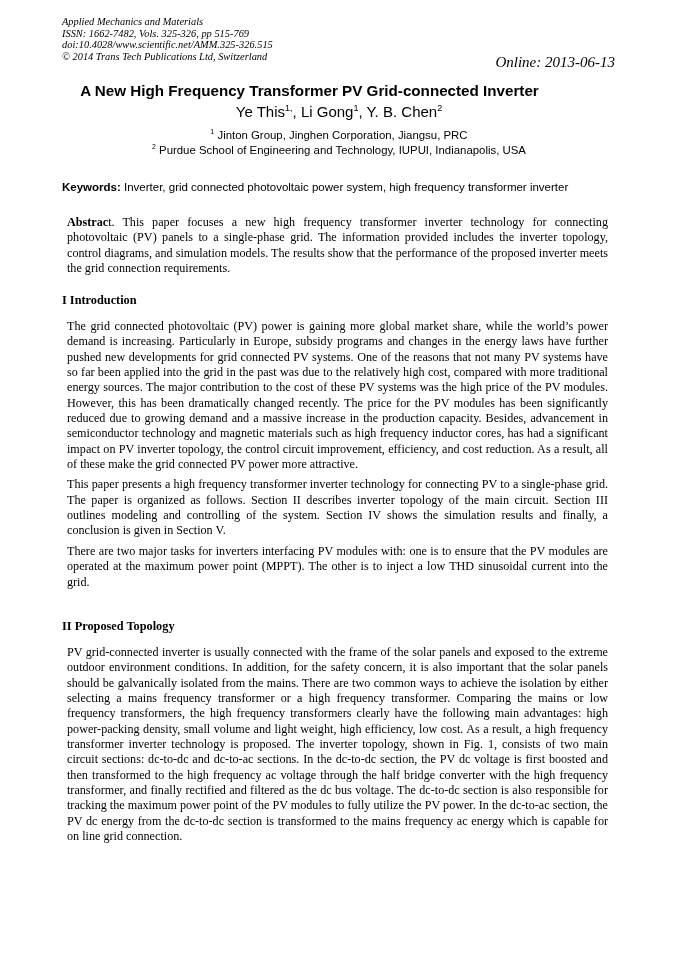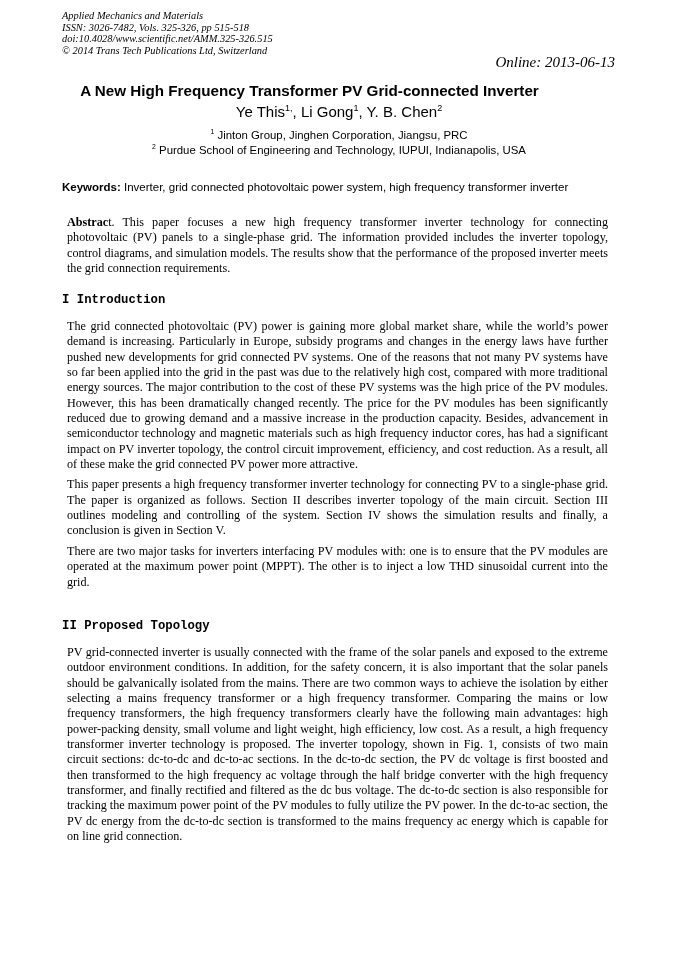--- a/index.html
+++ b/index.html
@@ -1,43 +1,43 @@
 <!DOCTYPE html>
 <html><head>
 <meta charset="utf-8">
 <style>
   html, body { margin: 0; padding: 0; background: #ffffff; }
   body { width: 678px; height: 959px; position: relative; overflow: hidden; color: #000; }
-  .hdr { position: absolute; left: 62px; top: 10px; font-family: "Liberation Serif", serif; font-style: italic; font-size: 10.4px; line-height: 11.6px; }
+  .hdr { position: absolute; left: 62px; top: 16px; font-family: "Liberation Serif", serif; font-style: italic; font-size: 10.4px; line-height: 11.6px; }
   .hdr div { white-space: nowrap; }
   .online { position: absolute; right: 63px; top: 13px; font-family: "Liberation Serif", serif; font-style: italic; font-size: 15px; line-height: 11.6px; margin-top: 44px; }
   .title { position: absolute; left: 0; width: 619px; top: 82px; text-align: center; font-family: "Liberation Sans", sans-serif; font-weight: bold; font-size: 15.2px; line-height: 18px; }
   .authors { position: absolute; left: 0; width: 678px; top: 102px; text-align: center; font-family: "Liberation Sans", sans-serif; font-size: 15px; line-height: 20px; }
   .authors sup, .aff sup { font-size: 60%; vertical-align: super; line-height: 0; }
   .aff { position: absolute; left: 0; width: 678px; text-align: center; font-family: "Liberation Sans", sans-serif; font-size: 11.4px; line-height: 15px; }
   .aff1 { top: 128px; }
   .aff2 { top: 143px; }
   .kw { position: absolute; left: 62px; top: 180px; width: 560px; font-family: "Liberation Sans", sans-serif; font-size: 11.5px; line-height: 15px; white-space: nowrap; }
   .kw b { font-weight: bold; }
   .block { position: absolute; left: 62px; width: 551px; font-family: "Liberation Serif", serif; font-size: 12.15px; line-height: 15.35px; text-align: justify; }
   .block p { margin: 5px; }
   .block b { font-weight: bold; }
-  .sec { position: absolute; left: 62px; font-family: Liberation Mono, monospace; font-weight: bold; font-size: 12.3px; line-height: 15px; }
+  .sec { position: absolute; left: 62px; font-family: Liberation Serif, serif; font-weight: bold; font-size: 12.3px; line-height: 15px; }
   .abstract { top: 210px; }
   .intro-h { top: 293px; }
   .intro { top: 314px; }
   .topo-h { top: 619px; }
   .topo { top: 640px; }
 </style>
 </head>
 <body>
 
 <div class="hdr">
   <div>Applied Mechanics and Materials</div>
-  <div>ISSN: 3026-7482, Vols. 325-326, pp 515-518</div>
+  <div>ISSN: 1662-7482, Vols. 325-326, pp 515-769</div>
   <div>doi:10.4028/www.scientific.net/AMM.325-326.515</div>
   <div>© 2014 Trans Tech Publications Ltd, Switzerland</div>
 </div>
 <div class="online">Online: 2013-06-13</div>
 
 <div class="title">A New High Frequency Transformer PV Grid-connected Inverter</div>
 
 <div class="authors">
   <span>Ye This</span><sup>1,</sup><span>, </span><span>Li Gong</span><sup>1</sup><span>, </span><span>Y. B. Chen</span><sup>2</sup>
 </div>

